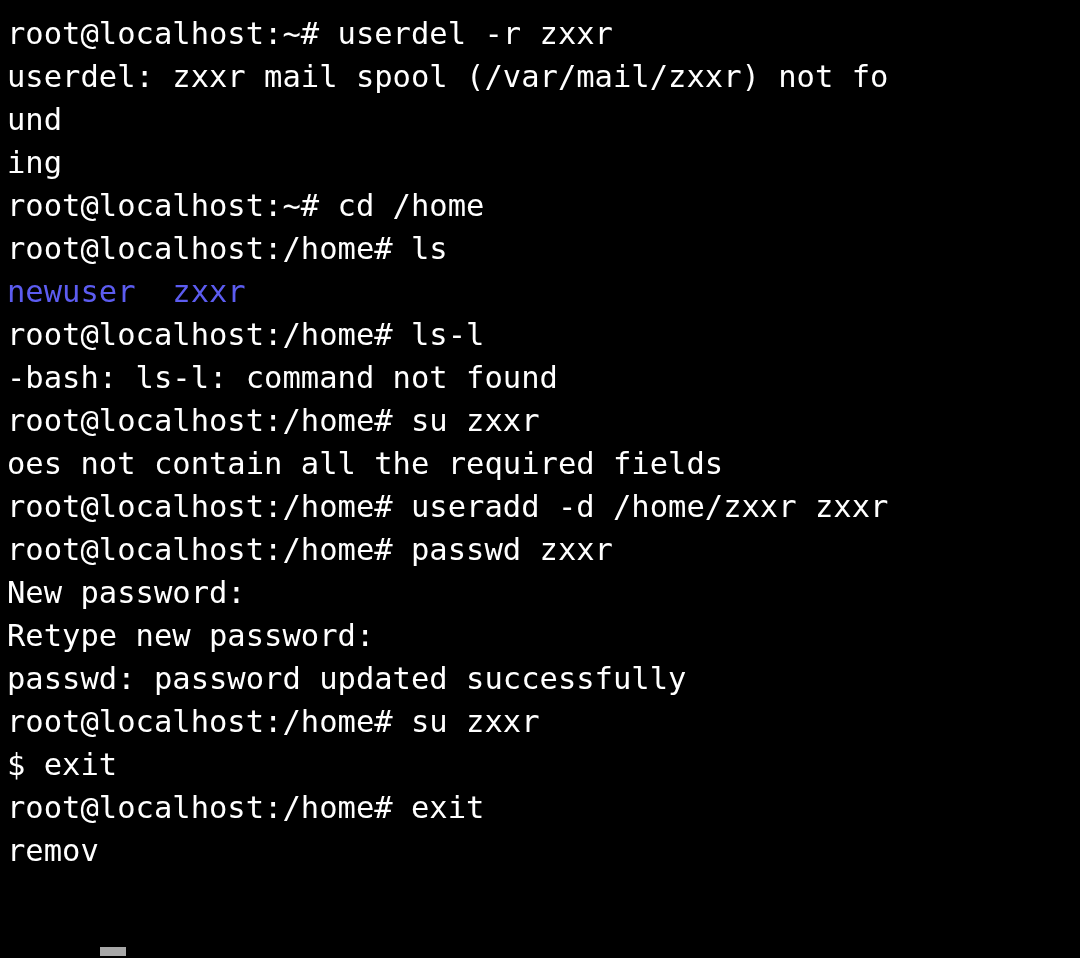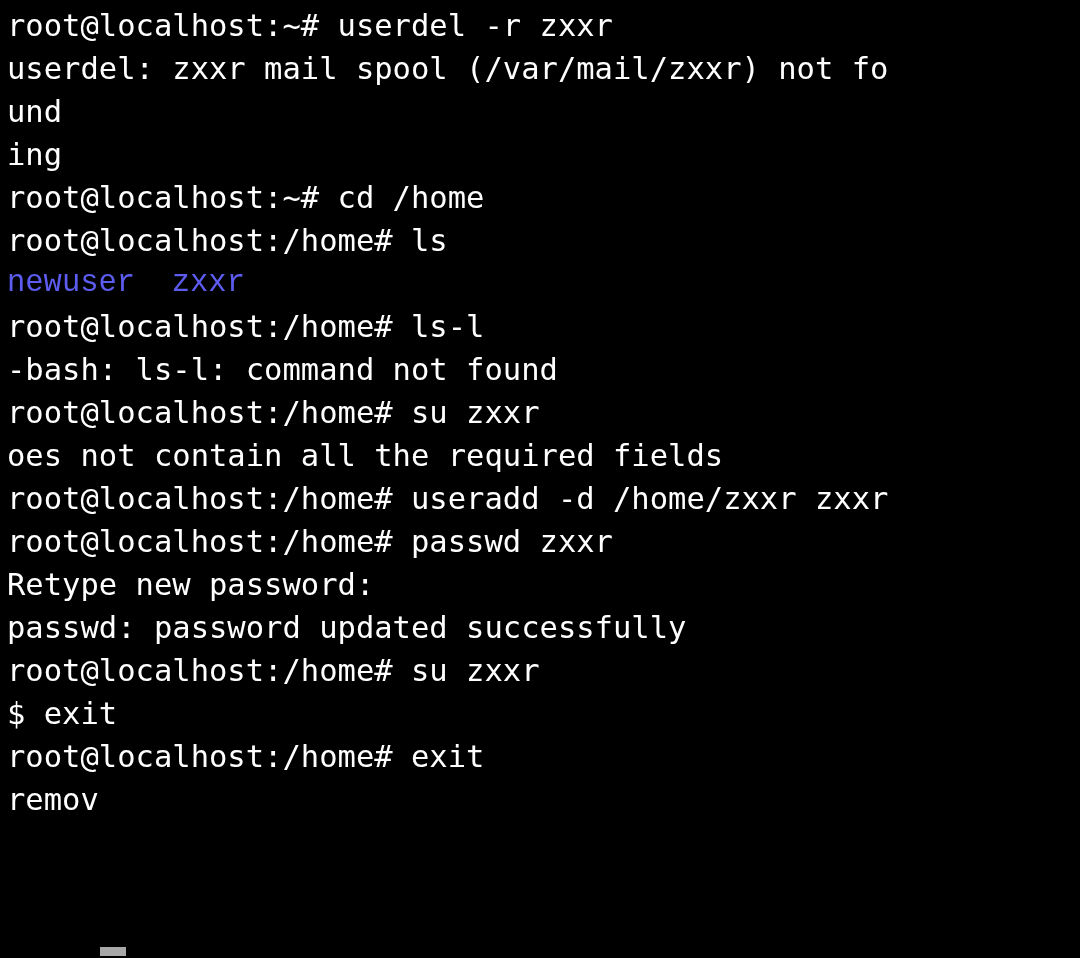--- a/index.html
+++ b/index.html
@@ -12,34 +12,34 @@
     height: 958px;
     overflow: hidden;
     font-family: "DejaVu Sans Mono", "Liberation Mono", monospace;
   }
   #terminal {
     position: relative;
     width: 1080px;
     height: 958px;
     background: #000000;
     box-sizing: border-box;
-    padding: 4px 0 0 7px;
+    padding: 12px 0 0 7px;
   }
   .term-line {
     display: block;
     font-family: "DejaVu Sans Mono", "Liberation Mono", monospace;
     font-size: 30.5px;
     line-height: 43px;
     height: 43px;
     letter-spacing: 0px;
     white-space: pre;
     color: #ffffff;
   }
   .c-white  { color: #ffffff; }
-  .c-blue   { color: #5c5cf0; font-family: Liberation Mono, monospace; }
+  .c-blue   { color: #5c5cf0; }
   .term-cursor {
     position: absolute;
     left: 100px;
     top: 947px;
     width: 26px;
     height: 9px;
     background: #a8a8a8;
   }
   .watermark {
     position: absolute;
@@ -64,20 +64,21 @@
       <span class="term-line c-white">ing</span>
       <span class="term-line c-white">root@localhost:~# cd /home</span>
       <span class="term-line c-white">root@localhost:/home# ls</span>
       <span class="term-line c-blue">newuser  zxxr</span>
       <span class="term-line c-white">root@localhost:/home# ls-l</span>
       <span class="term-line c-white">-bash: ls-l: command not found</span>
       <span class="term-line c-white">root@localhost:/home# su zxxr</span>
       <span class="term-line c-white">oes not contain all the required fields</span>
       <span class="term-line c-white">root@localhost:/home# useradd -d /home/zxxr zxxr</span>
       <span class="term-line c-white">root@localhost:/home# passwd zxxr</span>
+      <span class="term-line c-white">New password:</span>
       <span class="term-line c-white">Retype new password:</span>
       <span class="term-line c-white">passwd: password updated successfully</span>
       <span class="term-line c-white">root@localhost:/home# su zxxr</span>
       <span class="term-line c-white">$ exit</span>
       <span class="term-line c-white">root@localhost:/home# exit</span>
       <span class="term-line c-white">remov</span>
     </div>
   <div class="term-cursor"></div>
 </div>
 

